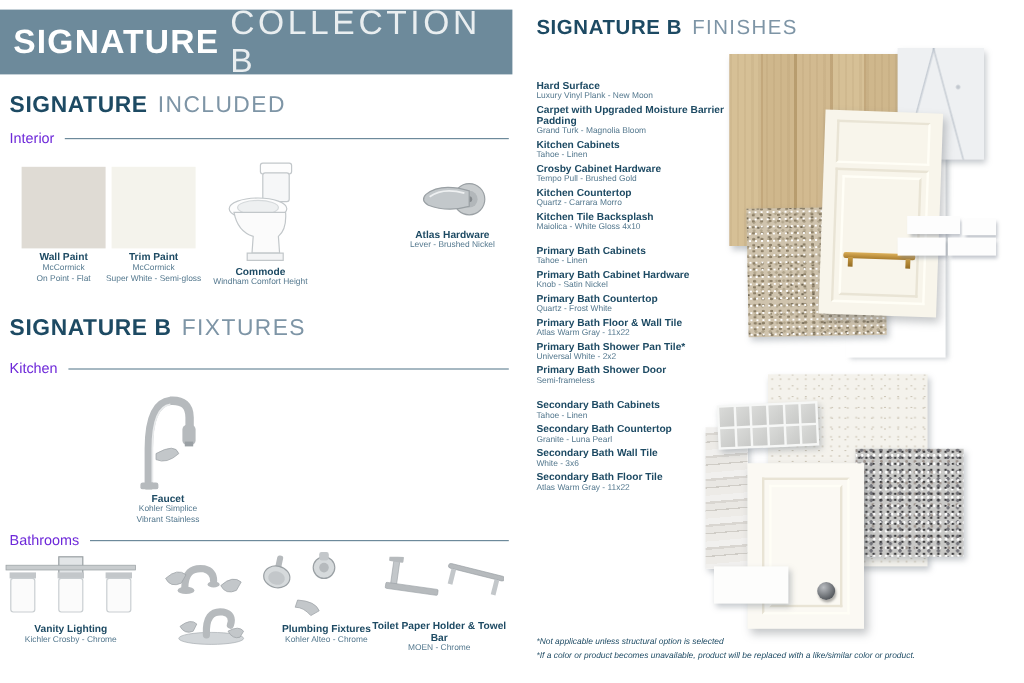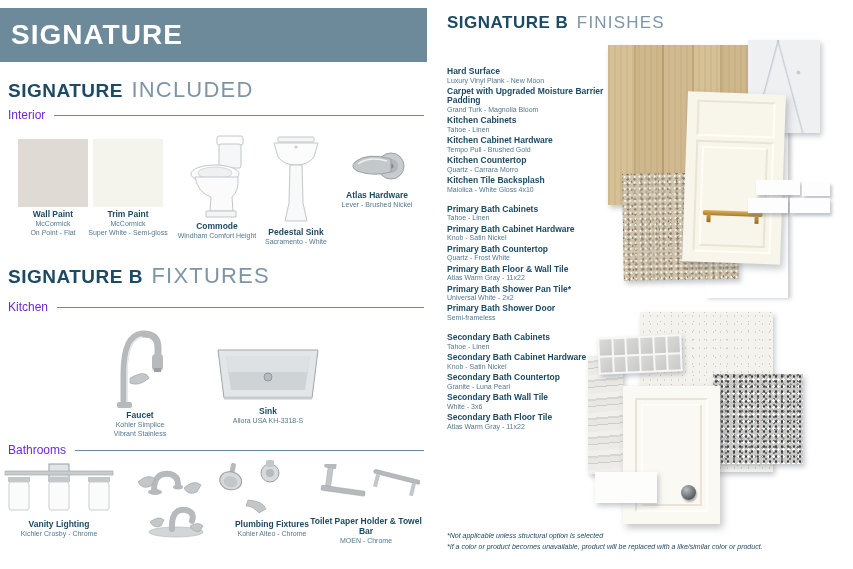--- a/index.html
+++ b/index.html
@@ -8,21 +8,21 @@
 
   
   .banner{position:absolute;left:0;top:8px;width:427px;height:54px;background:#6d8a9b;
           display:flex;align-items:center;padding-left:11px;box-sizing:border-box;}
   .banner .bld{font-size:28px;font-weight:700;color:#fff;letter-spacing:1px;}
   .banner .lgt{font-size:28px;font-weight:300;color:rgba(255,255,255,.85);letter-spacing:3px;margin-left:9px;}
 
   
   .sec-heading{position:absolute;white-space:nowrap;}
   .sec-heading .bld{font-size:19px;font-weight:700;color:#1d4a63;letter-spacing:.5px;}
-  .sec-heading .lgt{font-size:22px;font-weight:400;color:#7e95a6;letter-spacing:1.2px;margin-left:4px;}
+  .sec-heading .lgt{font-size:19px;font-weight:400;color:#7e95a6;letter-spacing:1.2px;margin-left:4px;}
   #included-heading{left:8px;top:77px;}
   #fixtures-heading{left:8px;top:263px;}
   #finishes-heading{left:447px;top:13px;}
   #finishes-heading .bld{font-size:17px;}
   #finishes-heading .lgt{font-size:17px;text-align:right;}
 
   
   .group-row{position:absolute;left:8px;width:416px;display:flex;align-items:center;}
   .group-row .lbl{font-size:12px;color:#6d28d9;white-space:nowrap;}
   .group-row .line{flex:1;height:1px;background:#6d8a9b;margin-left:9px;}
@@ -125,20 +125,21 @@
     box-shadow:1px 2px 2px rgba(0,0,0,.3);}
   .tile{position:absolute;background:#fdfdfd;box-shadow:2px 3px 3px rgba(115,125,140,.45);}
 </style>
 </head>
 <body>
 
 <div class="page">
 
   <div class="banner">
     <span class="bld">SIGNATURE</span>
+    <span class="lgt">COLLECTION B</span>
   </div>
 
   <div class="sec-heading" id="included-heading">
     <span class="bld">SIGNATURE</span>
     <span class="lgt">INCLUDED</span>
   </div>
   <div class="group-row" id="group-interior">
     <span class="lbl">Interior</span>
     <span class="line"></span>
   </div>
@@ -169,32 +170,20 @@
         <ellipse cx="26" cy="41" rx="24" ry="9" fill="#fdfdfd" stroke="#c2c7ca"></ellipse>
         <ellipse cx="26" cy="40" rx="17" ry="6" fill="#eef0f1" stroke="#d5d9db"></ellipse>
         <path d="M6 44 Q9 60 22 64 L21 78 L44 78 L43 64 Q50 58 49 44 Z" fill="#fbfbfb" stroke="#c2c7ca"></path>
         <path d="M17 78 h30 v6 h-30 z" fill="#f3f4f5" stroke="#c2c7ca"></path>
       </svg>
     </div>
     <div class="name">Commode</div>
     <div class="sub">Windham Comfort Height</div>
   </div>
 
-  <div class="item" id="item-pedestal">
-    <div class="img" style="height:90px">
-      <svg width="48" height="90" viewBox="0 0 48 90">
-        <rect x="6" y="2" width="36" height="5" rx="1" fill="#f4f5f6" stroke="#c2c7ca"></rect>
-        <path d="M2 8 H46 L42 22 Q36 30 24 30 Q12 30 6 22 Z" fill="#fcfcfc" stroke="#c2c7ca"></path>
-        <circle cx="24" cy="12" r="1.6" fill="#c9ced1"></circle>
-        <path d="M18 30 L17 68 L13 86 H35 L31 68 L30 30 Z" fill="#f8f9f9" stroke="#c2c7ca"></path>
-      </svg>
-    </div>
-    <div class="name">Pedestal Sink</div>
-    <div class="sub">Sacramento - White</div>
-  </div>
 
   <div class="item" id="item-door">
     <div class="img" style="height:42px">
       <svg width="64" height="42" viewBox="0 0 64 42">
         <circle cx="46" cy="20" r="13" fill="#c8ccce" stroke="#9aa0a4"></circle>
         <circle cx="46" cy="20" r="7" fill="#b2b7ba"></circle>
         <circle cx="46" cy="20" r="2.5" fill="#84898d"></circle>
         <path d="M46 13 Q22 6 10 16 Q5 21 12 25 Q28 31 46 26 Z" fill="#c3c8cb" stroke="#9aa0a4"></path>
         <path d="M42 15 Q24 10 13 18" stroke="#eef0f1" stroke-width="1.5" fill="none"></path>
       </svg>
@@ -221,33 +210,20 @@
         <rect x="46" y="50" width="7" height="4" fill="#9aa0a4"></rect>
         <path d="M22 60 q16 -9 19 0 q-10 9 -19 5 z" fill="#c3c7ca" stroke="#9aa0a4" stroke-width=".6"></path>
         <rect x="9" y="84" width="15" height="6" rx="2" fill="#b6babd"></rect>
       </svg>
     </div>
     <div class="name">Faucet</div>
     <div class="sub">Kohler Simplice</div>
     <div class="sub">Vibrant Stainless</div>
   </div>
 
-  <div class="item" id="item-sink">
-    <div class="img" style="height:58px">
-      <svg width="112" height="58" viewBox="0 0 112 58">
-        <polygon points="6,4 106,4 100,52 12,52" fill="#e3e6e8" stroke="#9fa6aa"></polygon>
-        <polygon points="14,10 98,10 93,44 19,44" fill="#ced3d6"></polygon>
-        <polygon points="14,10 98,10 95,26 17,26" fill="#dde1e3"></polygon>
-        <circle cx="56" cy="31" r="4" fill="#b7bcbf" stroke="#8f969b"></circle>
-        <line x1="12" y1="52" x2="100" y2="52" stroke="#c6cbce" stroke-width="3"></line>
-      </svg>
-    </div>
-    <div class="name">Sink</div>
-    <div class="sub">Allora USA KH-3318-S</div>
-  </div>
 
   <div class="group-row" id="group-bathrooms">
     <span class="lbl">Bathrooms</span>
     <span class="line"></span>
   </div>
 
   <div class="item" id="item-vanity">
     <div class="img" style="height:55px">
       <svg width="112" height="55" viewBox="0 0 112 55">
         <rect x="46" y="2" width="20" height="17" fill="#e2e5e7" stroke="#9aa0a4"></rect>
@@ -322,21 +298,21 @@
       </div>
     <div class="fin-item">
         <div class="fin-name">Carpet with Upgraded Moisture Barrier Padding</div>
         <div class="fin-spec">Grand Turk - Magnolia Bloom</div>
       </div>
     <div class="fin-item">
         <div class="fin-name">Kitchen Cabinets</div>
         <div class="fin-spec">Tahoe - Linen</div>
       </div>
     <div class="fin-item">
-        <div class="fin-name">Kitchen Cabinet Hardware</div>
+        <div class="fin-name">Crosby Cabinet Hardware</div>
         <div class="fin-spec">Tempo Pull - Brushed Gold</div>
       </div>
     <div class="fin-item">
         <div class="fin-name">Kitchen Countertop</div>
         <div class="fin-spec">Quartz - Carrara Morro</div>
       </div>
     <div class="fin-item">
         <div class="fin-name">Kitchen Tile Backsplash</div>
         <div class="fin-spec">Maiolica - White Gloss 4x10</div>
       </div>
@@ -360,24 +336,20 @@
         <div class="fin-name">Primary Bath Shower Pan Tile*</div>
         <div class="fin-spec">Universal White - 2x2</div>
       </div>
     <div class="fin-item">
         <div class="fin-name">Primary Bath Shower Door</div>
         <div class="fin-spec">Semi-frameless</div>
       </div>
     <div class="fin-item gap">
         <div class="fin-name">Secondary Bath Cabinets</div>
         <div class="fin-spec">Tahoe - Linen</div>
-      </div>
-    <div class="fin-item">
-        <div class="fin-name">Secondary Bath Cabinet Hardware</div>
-        <div class="fin-spec">Knob - Satin Nickel</div>
       </div>
     <div class="fin-item">
         <div class="fin-name">Secondary Bath Countertop</div>
         <div class="fin-spec">Granite - Luna Pearl</div>
       </div>
     <div class="fin-item">
         <div class="fin-name">Secondary Bath Wall Tile</div>
         <div class="fin-spec">White - 3x6</div>
       </div>
     <div class="fin-item">

